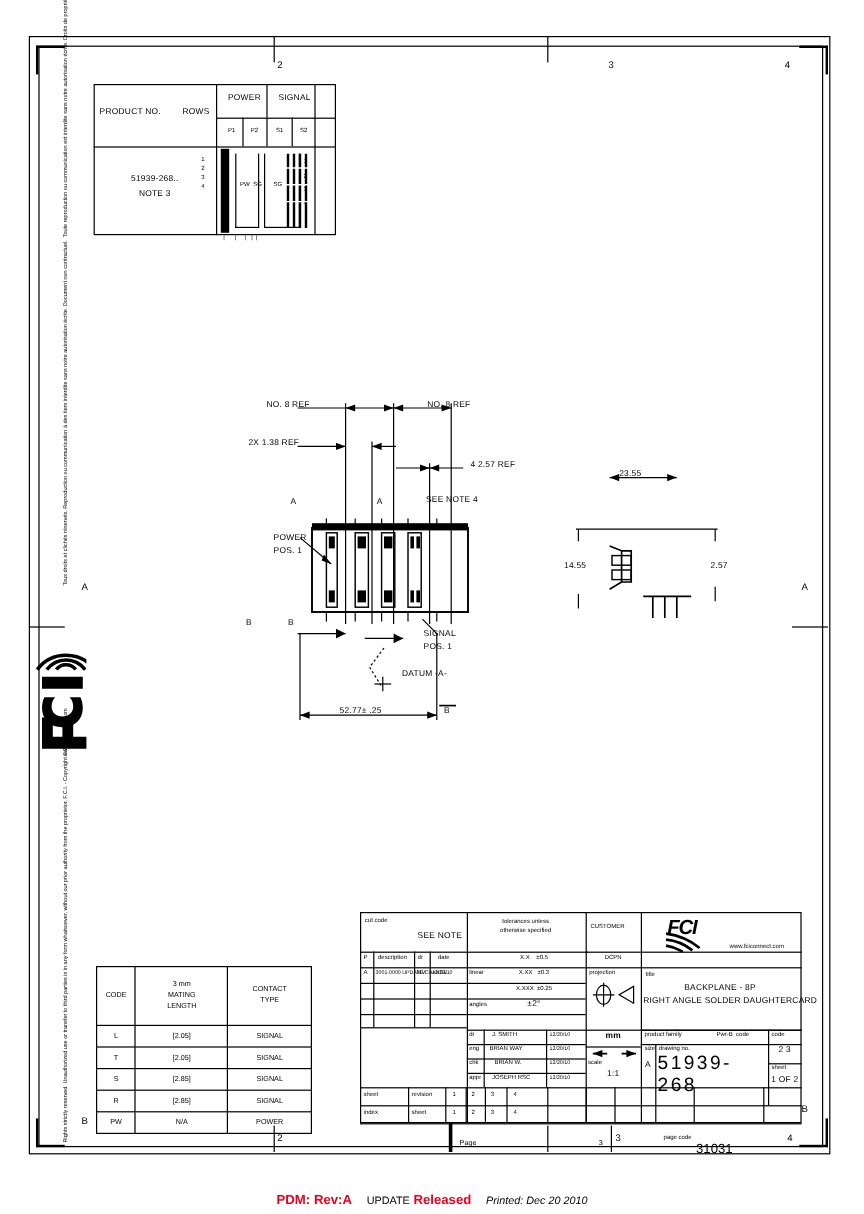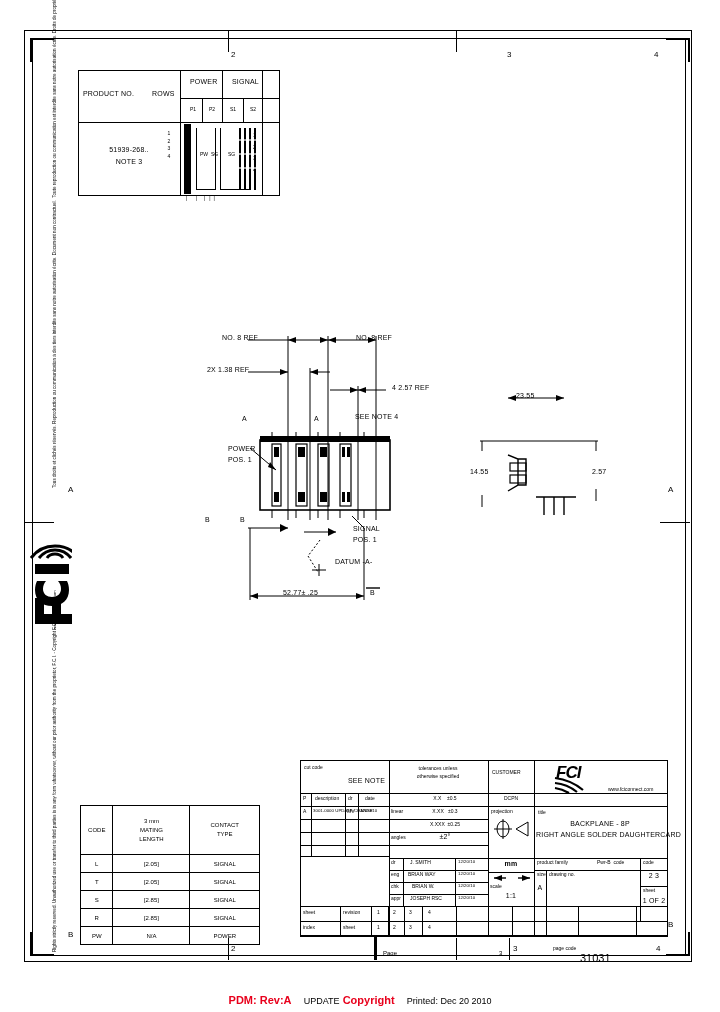--- a/index.html
+++ b/index.html
@@ -448,20 +448,21 @@
   <div class="ln" style="left:640px;top:886px;width:28px;height:1px;"></div>
   <div class="ln" style="left:546px;top:870px;width:1px;height:36px;"></div>
 
   <div class="tx5" style="left:537px;top:860px;">product family</div>
   <div class="tx5" style="left:597px;top:860px;">Pwr-B  code</div>
   <div class="tx5" style="left:643px;top:860px;">code</div>
   <div class="tx ctr" style="left:640px;top:872px;width:28px;">2 3</div>
   <div class="tx5" style="left:537px;top:872px;">size</div>
   <div class="tx ctr" style="left:534px;top:884px;width:12px;">A</div>
   <div class="tx5" style="left:549px;top:872px;">drawing no.</div>
+  <div style="position:absolute;left:548px;top:878px;width:90px;font-size:16px;letter-spacing:2px;font-family:&quot;Liberation Sans&quot;,sans-serif;">51939-268</div>
   <div class="tx5" style="left:643px;top:888px;">sheet</div>
   <div class="tx ctr" style="left:640px;top:897px;width:28px;">1 OF 2</div>
 
   <div class="ln" style="left:300px;top:936px;width:368px;height:1px;"></div>
   <div class="ln" style="left:340px;top:906px;width:1px;height:30px;"></div>
   <div class="ln" style="left:371px;top:906px;width:1px;height:30px;"></div>
   <div class="ln" style="left:388px;top:906px;width:1px;height:30px;"></div>
   <div class="ln" style="left:404px;top:906px;width:1px;height:30px;"></div>
   <div class="ln" style="left:422px;top:906px;width:1px;height:30px;"></div>
   <div class="ln" style="left:456px;top:906px;width:1px;height:30px;"></div>
@@ -490,18 +491,18 @@
   <div class="tx6" style="left:383px;top:950px;">Page</div>
   <div class="tx6" style="left:499px;top:950px;">3</div>
   <div class="tx5" style="left:553px;top:946px;">page code</div>
   <div style="position:absolute;left:580px;top:952px;font-size:11px;font-family:&quot;Liberation Sans&quot;,sans-serif;">31031</div>
 
   <div class="statusbar">
     <span class="red bold">PDM:</span>
     <span class="red bold">Rev:A</span>
     &nbsp;&nbsp;
     <span style="font-size:9px;">UPDATE</span>
-    <span class="red bold">Copyright</span>
+    <span class="red bold">Released</span>
     &nbsp;&nbsp;
-    <span style="font-size:9px;">Printed: Dec 20 2010</span>
+    <span style="font-size:9px;font-style:italic;">Printed: Dec 20 2010</span>
   </div>
 
 </div>
 
 </body></html>

